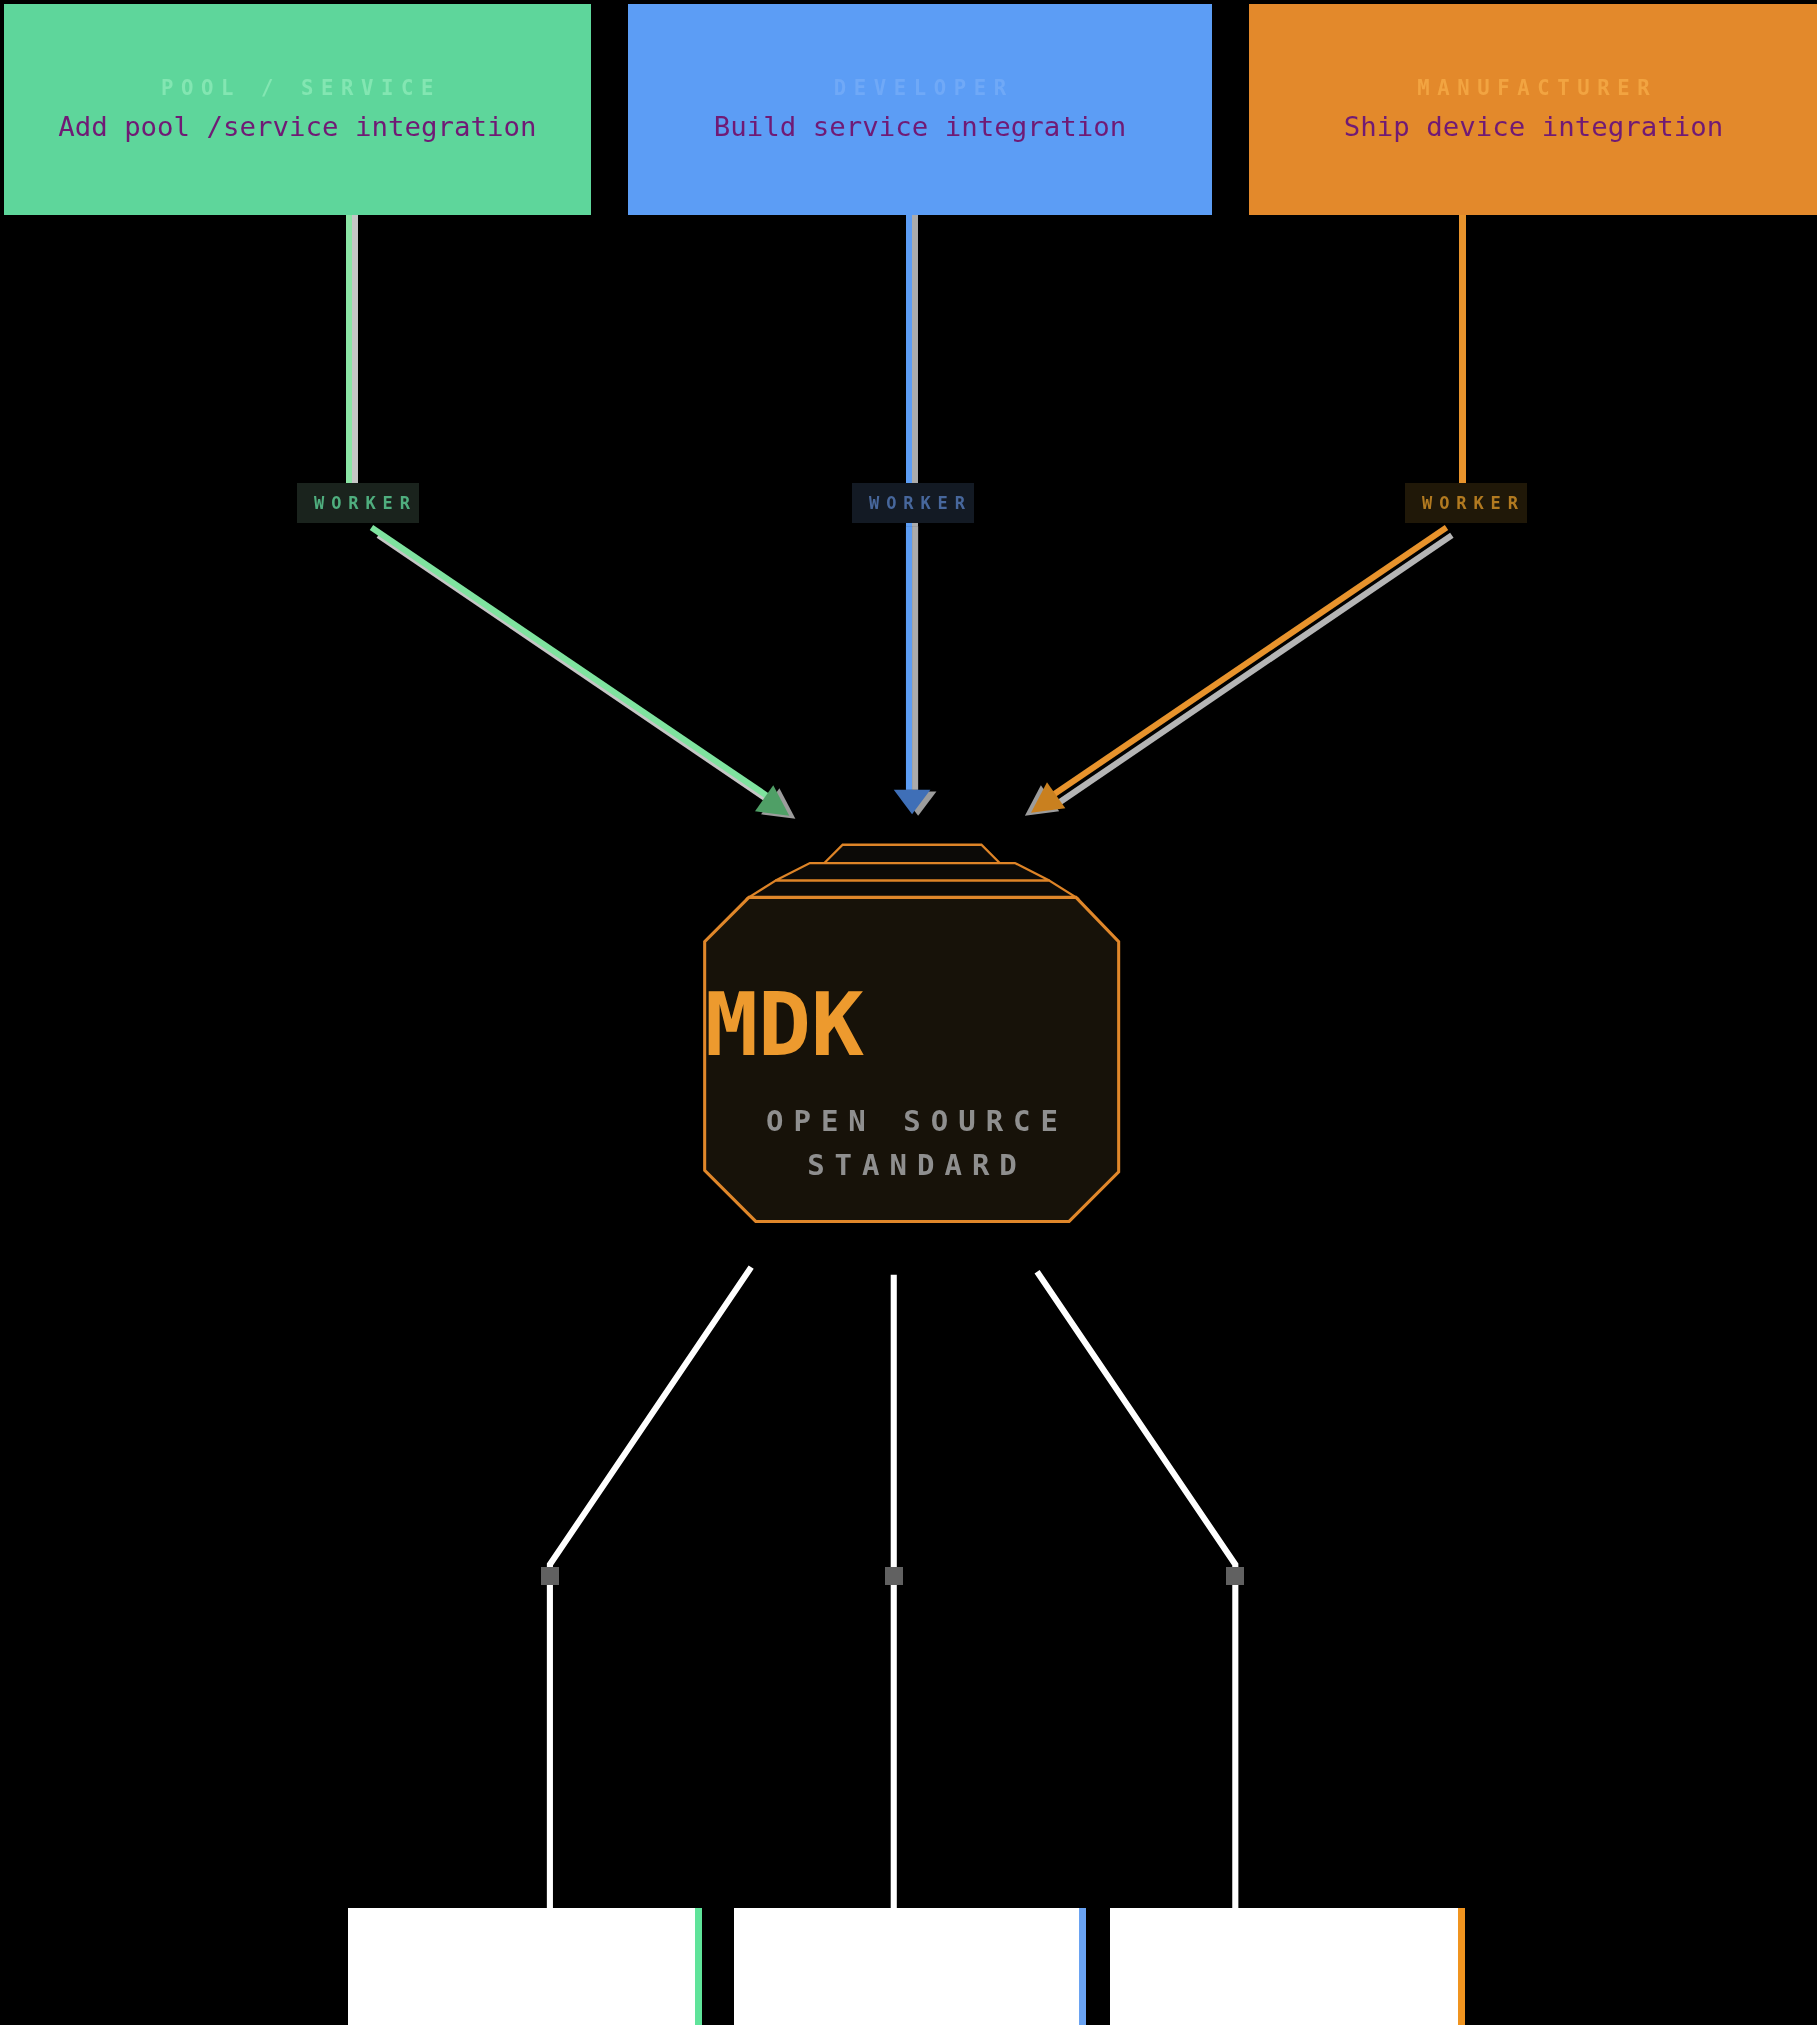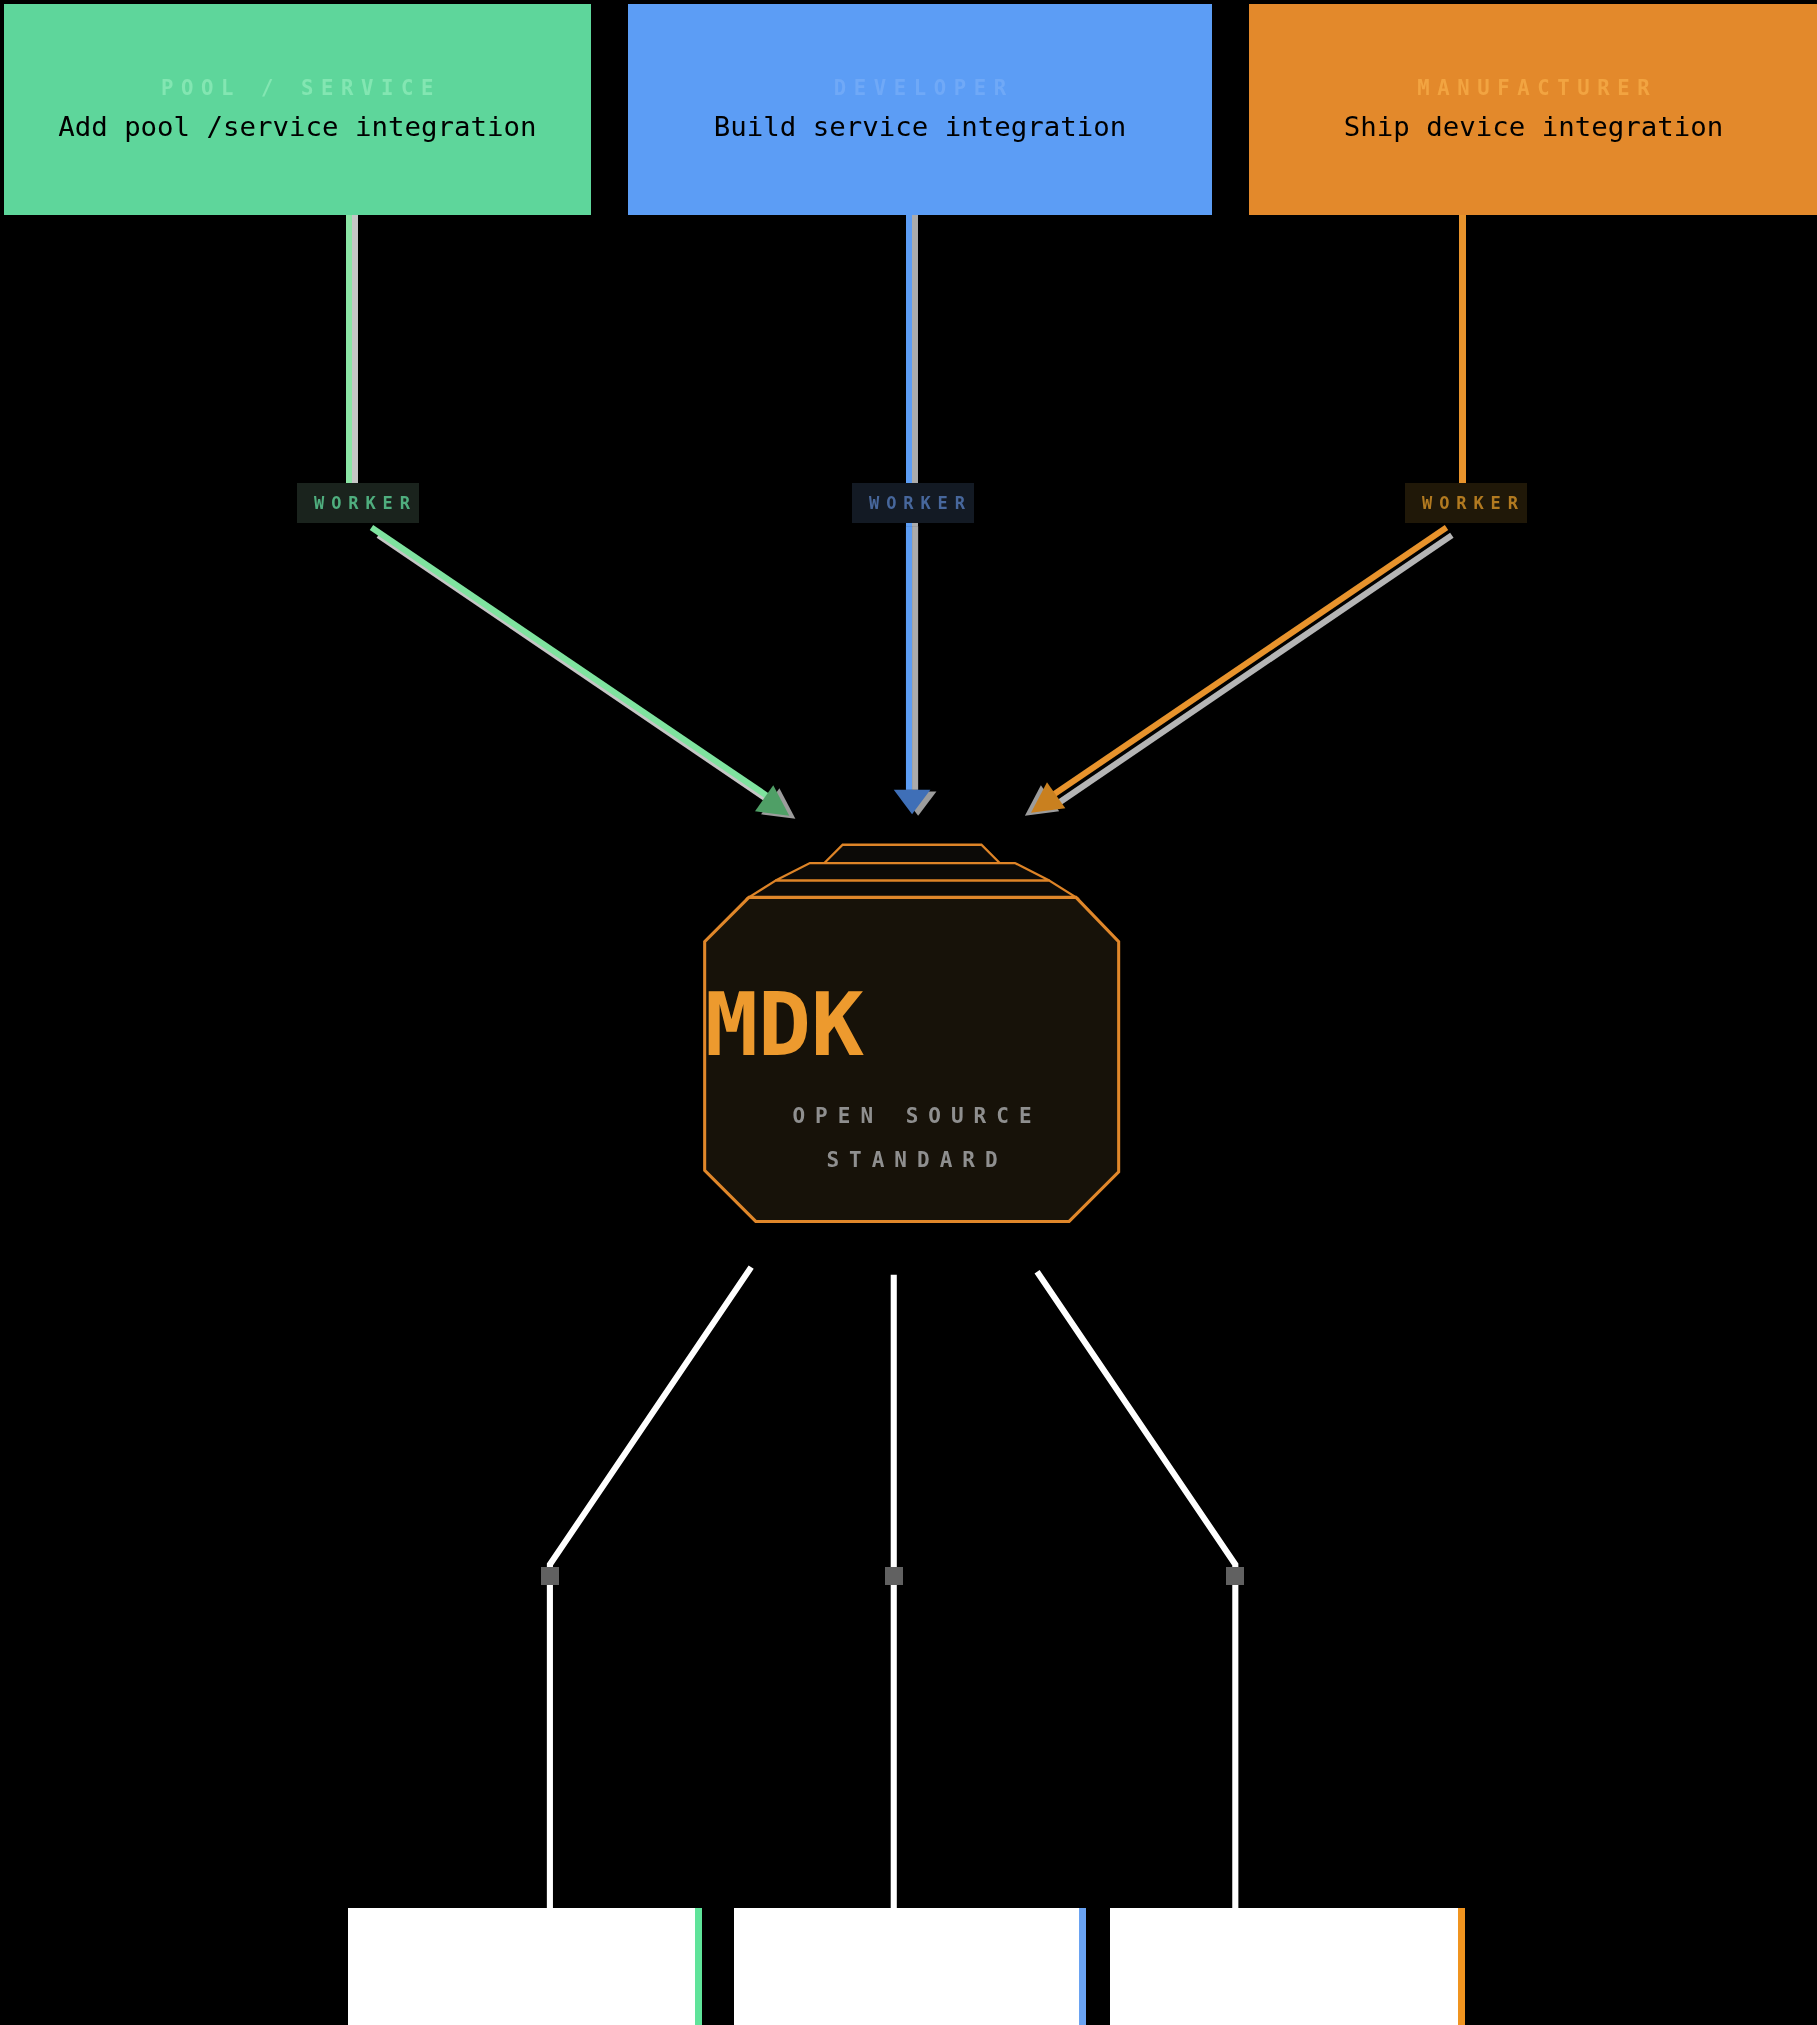--- a/index.html
+++ b/index.html
@@ -17,41 +17,41 @@
     position:absolute; top:3.8px; height:211px;
     display:flex; flex-direction:column;
     align-items:center; justify-content:center;
     gap:11px;
   }
   .top-card .title {
     font-weight:bold; font-size:20.6px; letter-spacing:7.6px;
     text-indent:7.6px; white-space:nowrap;
   }
   .top-card .subtitle {
-    color:#000000; font-size:27.4px; white-space:nowrap;
+    color:#701a75; font-size:27.4px; white-space:nowrap;
   }
 
   
   .worker {
     position:absolute; top:483px; width:114px; height:40px;
     display:flex; align-items:center; justify-content:center;
     font-size:17px; font-weight:bold; letter-spacing:6.9px; text-indent:6.9px;
     white-space:nowrap;
     padding-left:8px;
   }
 
   
   .hub-title {
     position:absolute; left:705px; top:981px; width:414px;
     text-align:left; font-size:88px; font-weight:bold;
     color:#ed9a2e; line-height:88px; white-space:nowrap;
   }
   .hub-sub {
     position:absolute; left:705px; width:414px; text-align:center;
-    font-size:21px; font-weight:bold; color:#8f8f8f;
+    font-size:29px; font-weight:bold; color:#8f8f8f;
     letter-spacing:10px; text-indent:10px; white-space:nowrap;
   }
   .hub-sub.line1 { top:1104px; }
   .hub-sub.line2 { top:1148px; }
 
   
   .bottom-card {
     position:absolute; top:1908px; height:152px; background:#ffffff;
   }
   .bottom-card .stripe {

